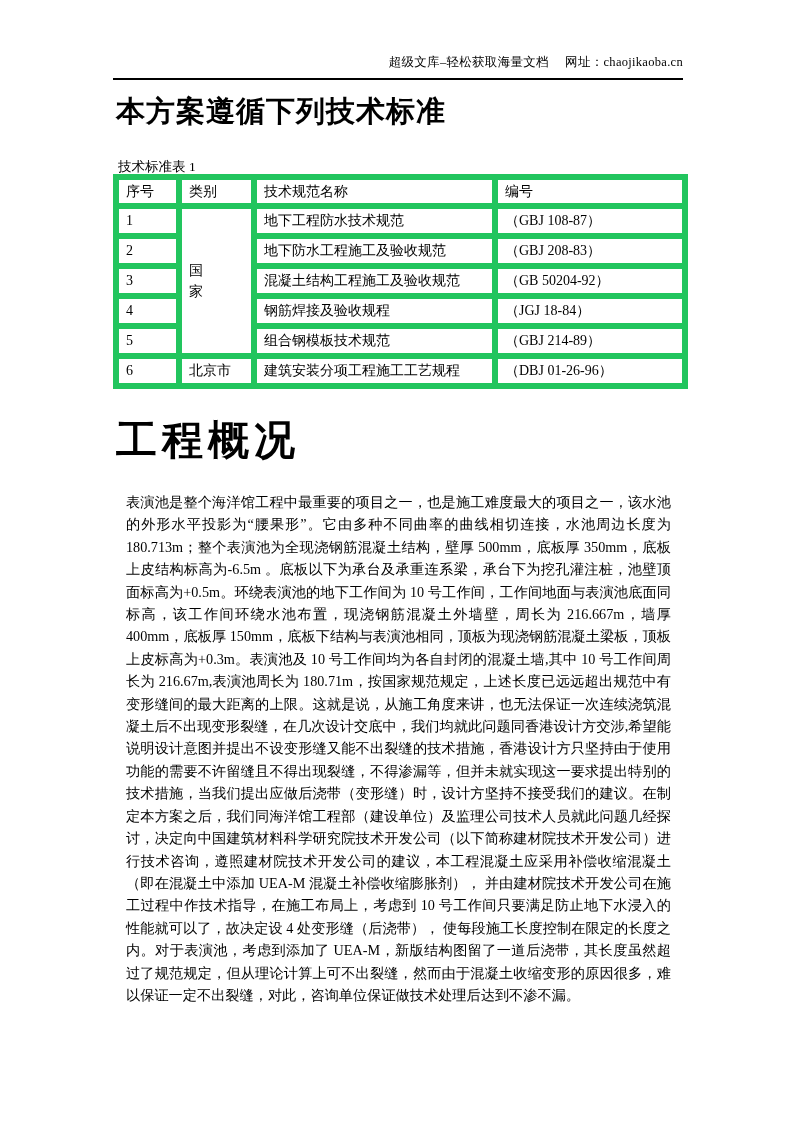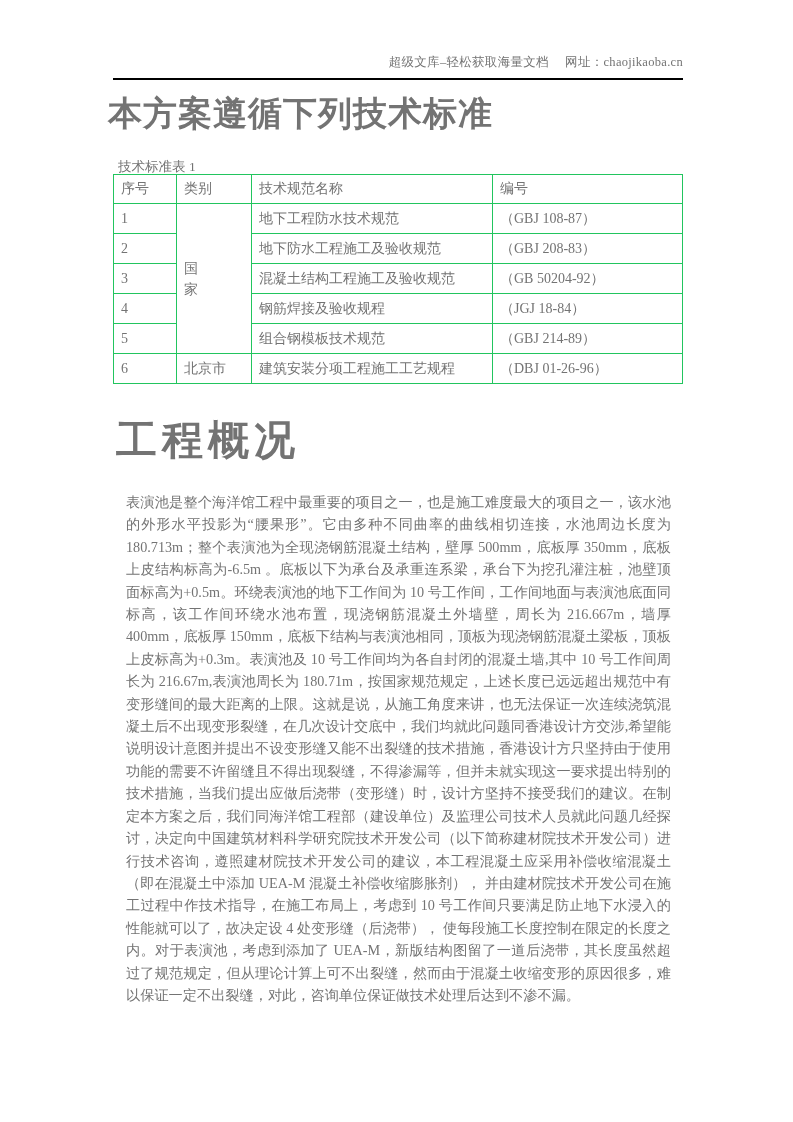--- a/index.html
+++ b/index.html
@@ -2,58 +2,58 @@
 <html><head>
 <meta charset="utf-8">
 <style>
   html,body{margin:0;padding:0;background:#888;}
   .page{
     position:relative;
     width:793px;height:1122px;
     background:#ffffff;
     margin:0 auto;
     font-family:"Liberation Serif","DejaVu Serif",serif;
-    color:#737373;
+    color:#000000;
     overflow:hidden;
   }
   .hdr-text{
     position:absolute;
     top:54px;left:113px;width:570px;
     font-size:12.5px;
     text-align:right;
     letter-spacing:0.3px;
     white-space:pre;
   }
   .hdr-rule{
     position:absolute;
     top:78px;left:113px;width:570px;height:0;
     border-top:2px solid #000;
   }
   .title-1{
     position:absolute;
-    top:94px;left:108px;
-    font-size:34px;font-weight:bold;
+    top:94px;left:116px;
+    font-size:29px;font-weight:bold;
     letter-spacing:1px;
     line-height:1.2;
   }
   .table-caption{
     position:absolute;
     top:150px;left:118px;
     font-size:13.5px;
     margin-top:8px;
   }
   .std-table{
     position:absolute;
     top:174px;left:113px;
     border-collapse:collapse;
     table-layout:fixed;
     font-size:14px;
   }
   .std-table th,.std-table td{
-    border:1px solid #22c55e;
+    border:6px solid #22c55e;
     font-weight:normal;
     text-align:left;
     vertical-align:middle;
     padding:2px 4px 2px 7px;
     overflow:hidden;
     white-space:nowrap;
   }
   .std-table tr.hrow{height:29px;}
   .std-table tr.drow{height:30px;}
   .cell-category-merged{

